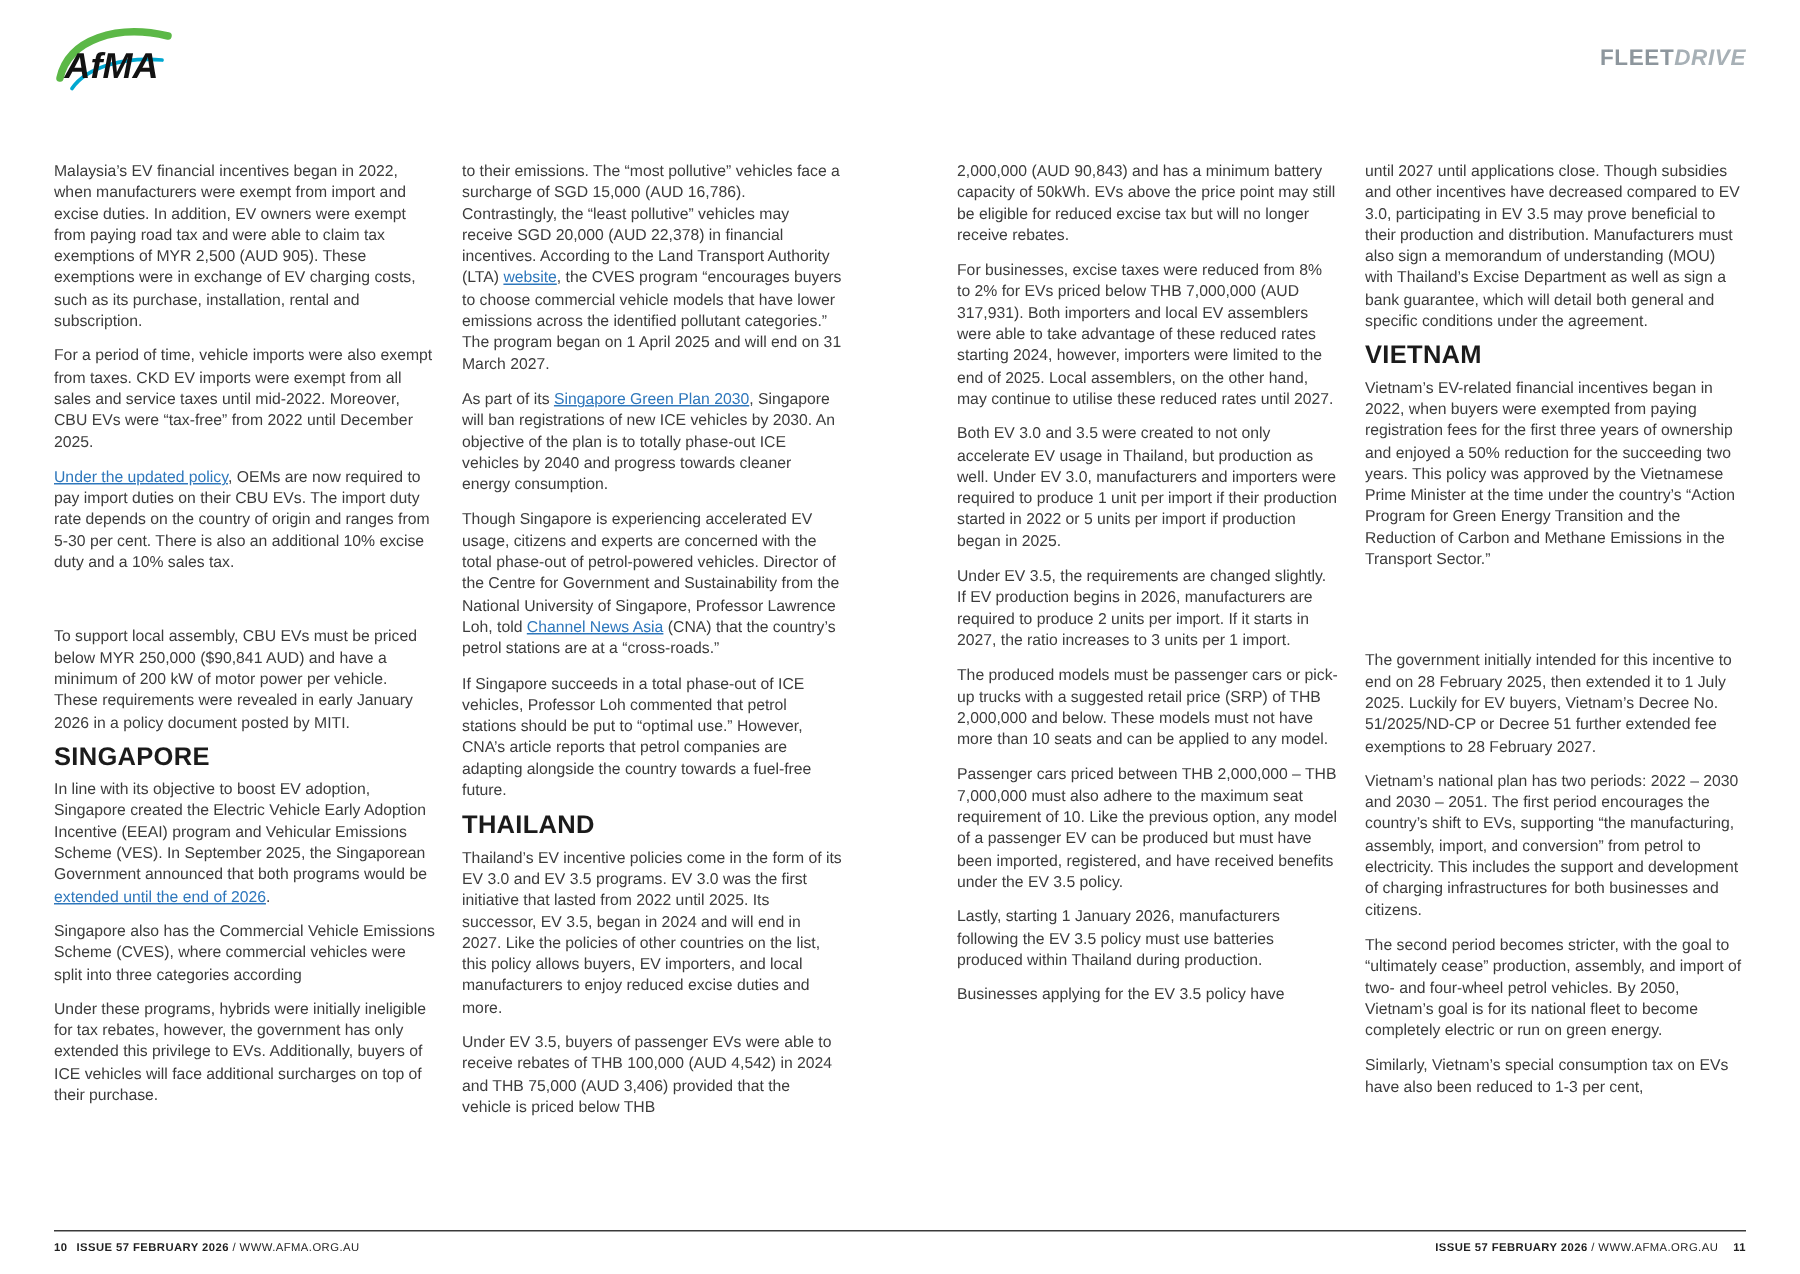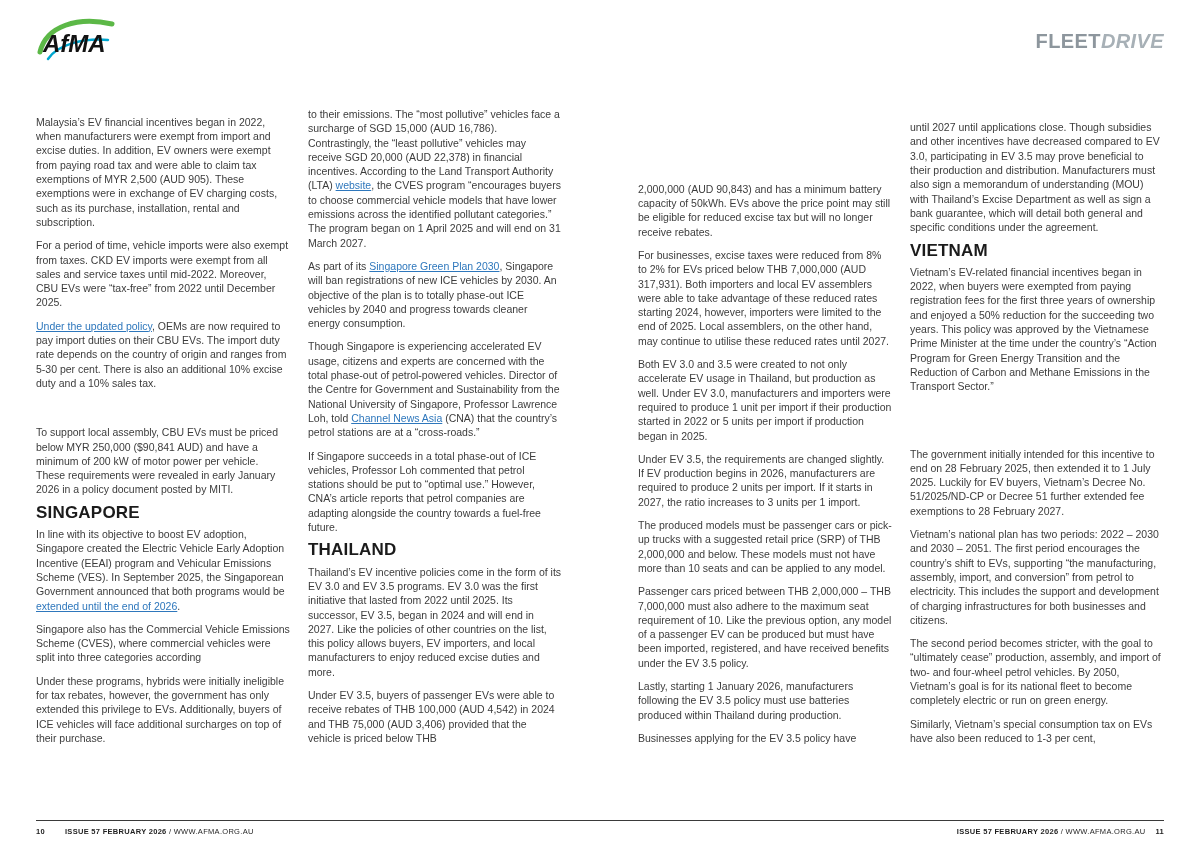--- a/index.html
+++ b/index.html
@@ -3,40 +3,40 @@
 <meta charset="utf-8">
 <style>
   html,body{margin:0;padding:0;}
   body{
     width:1200px;height:849px;background:#ffffff;position:relative;overflow:hidden;
     font-family:"Liberation Sans","DejaVu Sans",sans-serif;color:#3c3c3c;
   }
   .page{position:absolute;inset:0;}
   
   .logo-wrap{position:absolute;left:34px;top:12px;width:86px;height:54px;}
-  .masthead{position:absolute;right:36px;top:30px;font-size:20px;letter-spacing:.4px;color:#8d969d;}
+  .masthead{position:absolute;right:36px;top:30px;font-size:15px;letter-spacing:.4px;color:#8d969d;}
   .masthead .fleet{font-weight:bold;}
   .masthead .drive{font-weight:bold;font-style:italic;color:#a7b0b6;}
   
-  .columns{position:absolute;left:36px;top:107px;width:1128px;display:flex;align-items:flex-end;}
+  .columns{position:absolute;left:36px;top:107px;width:1128px;display:flex;align-items:flex-start;}
   .col{width:254px;font-size:10.5px;line-height:14.3px;}
   .col-0{margin-right:18px;}
   .col-1{margin-right:76px;}
   .col-2{margin-right:18px;}
   .col p{margin:0 0 9px 0;}
   .col h2{font-size:17px;color:#1b1b1b;margin:4px 0 7px 0;font-weight:bold;letter-spacing:.2px;}
   .col a{color:#2e77bc;text-decoration:underline;cursor:pointer;}
   .gap{width:100%;}
   
   .footer-rule{position:absolute;left:36px;width:1128px;top:820px;border-top:1px solid #3a3a3a;height:0;}
   .footer{position:absolute;left:36px;width:1128px;top:827px;font-size:7.5px;color:#1f1f1f;
           display:flex;justify-content:space-between;letter-spacing:.3px;}
   .footer .bold{font-weight:bold;}
   .footer .pnum{font-weight:bold;}
-  .footer-left .pnum{margin-right:20px;}
+  .footer-left .pnum{margin-right:6px;}
   .footer-right .pnum{margin-left:10px;}
 </style>
 </head>
 <body>
 
 <div class="page">
 
   <div class="logo-wrap">
     <svg width="86" height="54" viewBox="0 0 86 54">
       <path d="M6 40 C12 14, 44 4, 78 12" fill="none" stroke="#5cb847" stroke-width="5" stroke-linecap="round"></path>

